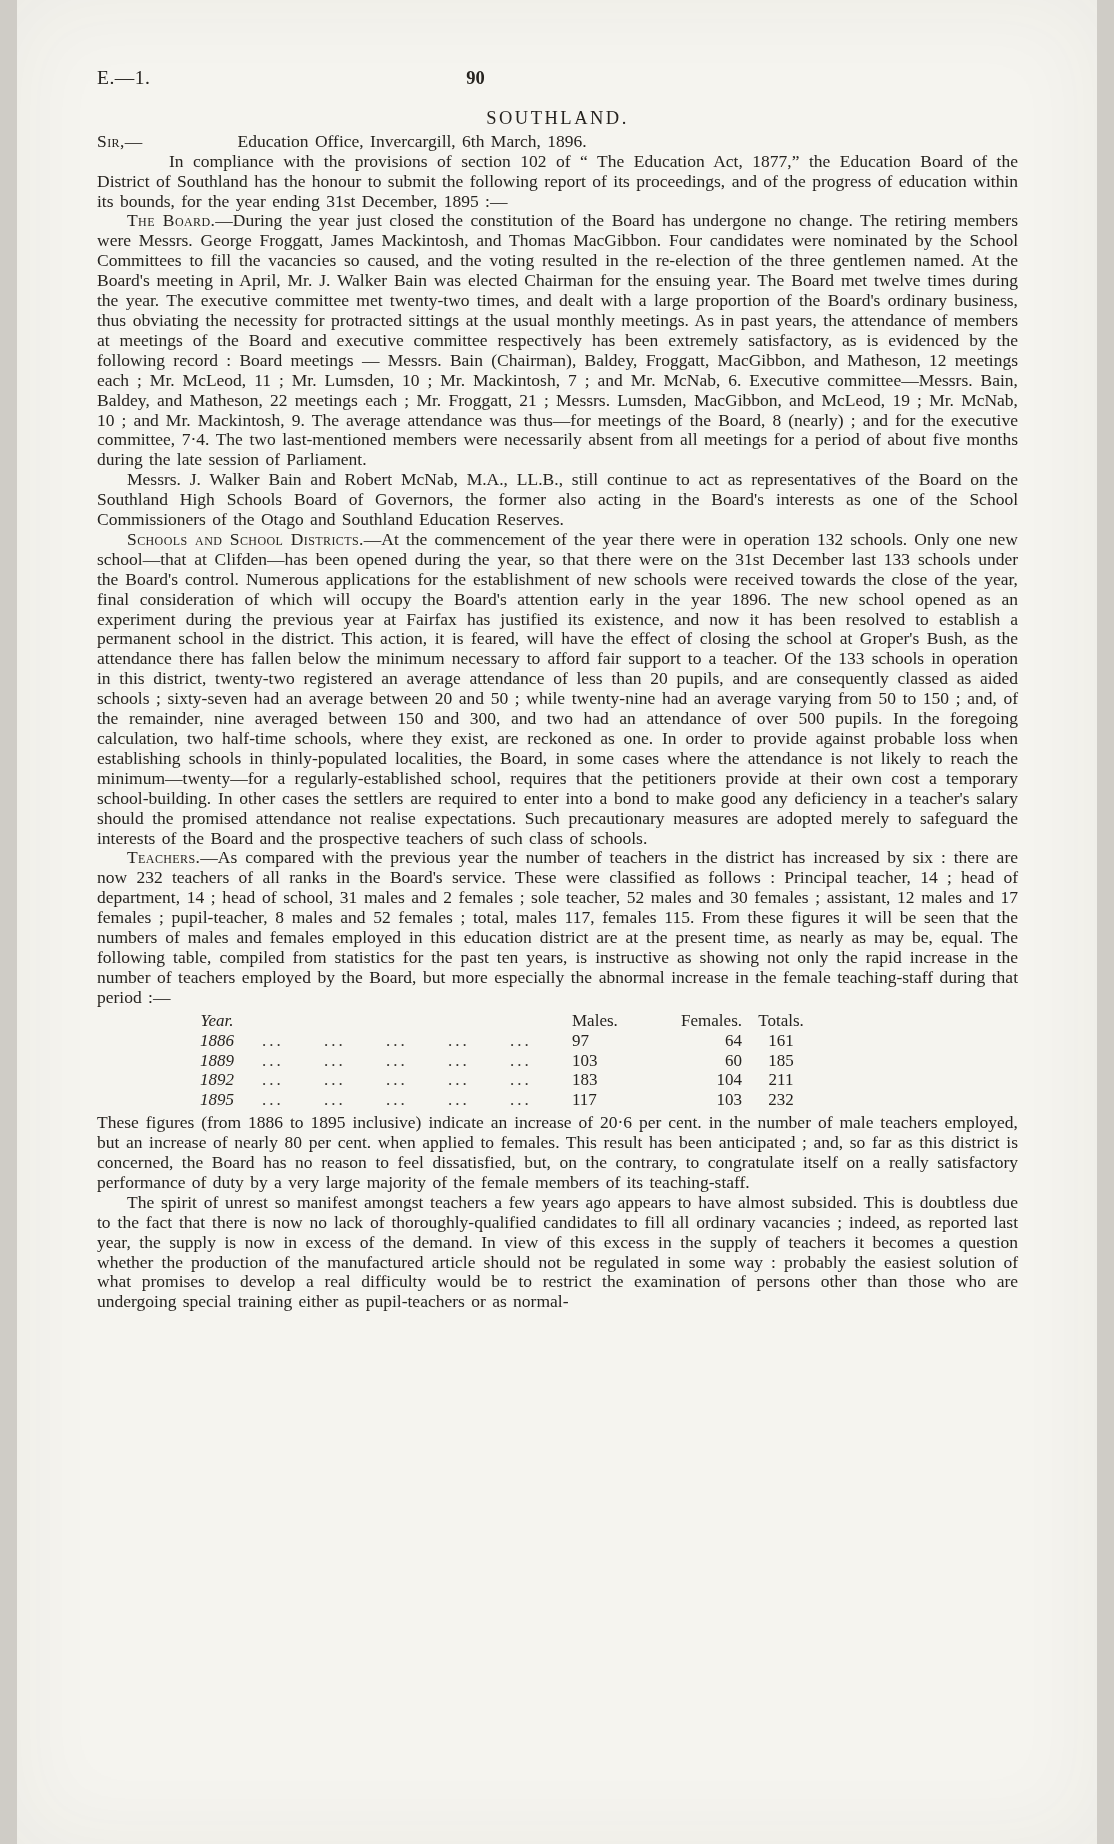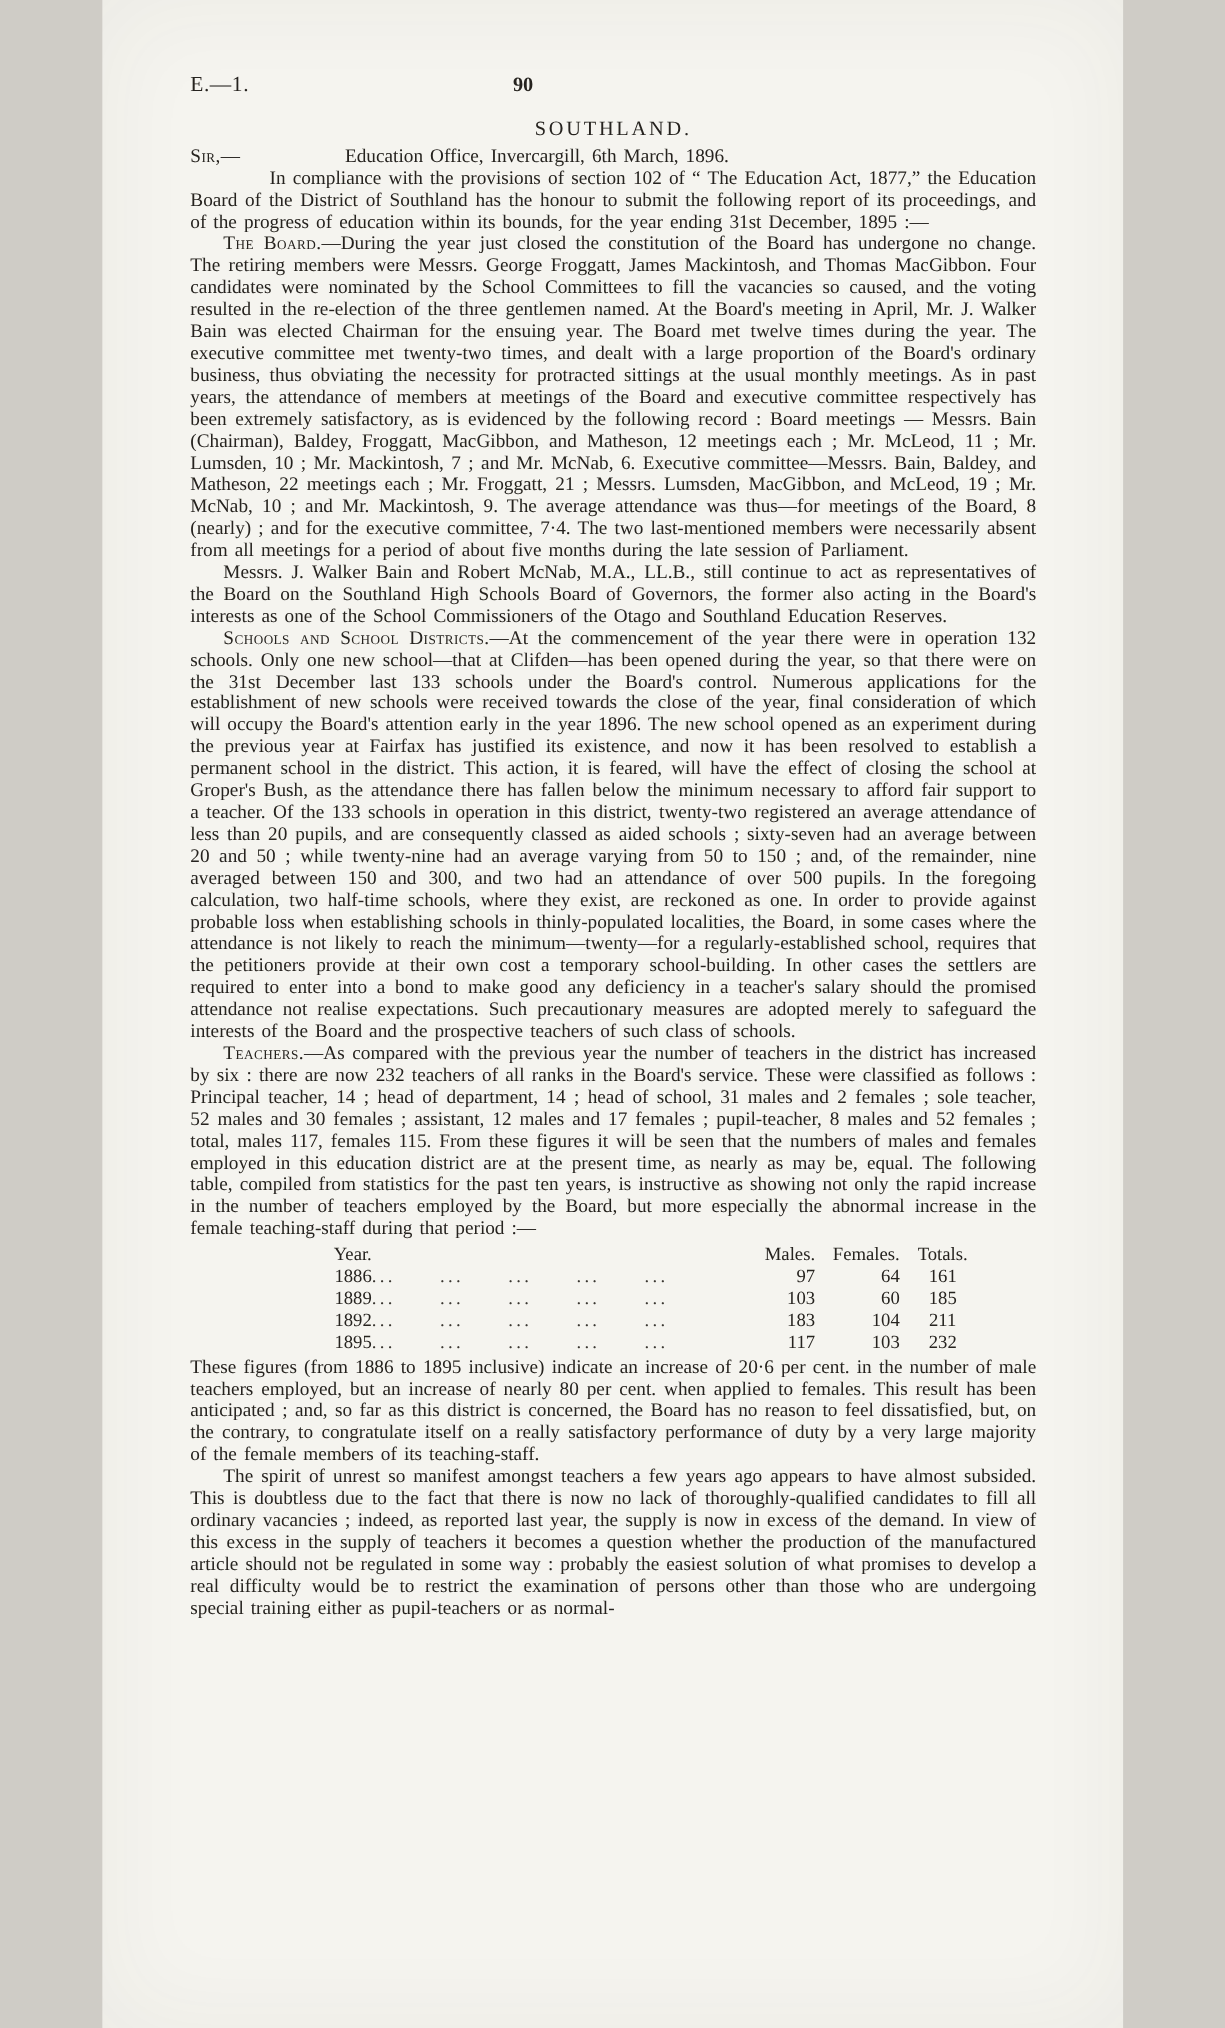--- a/index.html
+++ b/index.html
@@ -1,19 +1,19 @@
 <!DOCTYPE html>
 <html><head>
 <meta charset="utf-8">
 <style>
   * { box-sizing: border-box; }
   html, body { margin: 0; padding: 0; background: #cfccc6; }
   .page {
     position: relative;
-    width: 928px;
+    width: 1080px;
     height: 1844px;
     margin: 0 auto;
     background: #f5f4ef;
     box-shadow: inset 0 0 90px rgba(60,50,30,0.05);
     padding: 68px 79px 0 80px;
     font-family: "Liberation Serif", "DejaVu Serif", serif;
     font-size: 17.5px;
     line-height: 19.9px;
     color: #26231f;
     text-align: justify;
@@ -49,23 +49,23 @@
     margin: 3px 0 3px 75px;
     font-size: 17px;
     word-spacing: 0;
   }
   .stats-table th, .stats-table td {
     padding: 0;
     font-weight: normal;
     line-height: 19.9px;
     white-space: nowrap;
   }
-  .c-year   { width: 90px;  text-align: right; }
+  .c-year   { width: 90px;  text-align: center; font-style: italic; }
   .c-dots   { width: 62px;  text-align: left; letter-spacing: 3px; color: #3a3731; }
-  .c-males  { width: 93px;  text-align: right; font-family: Liberation Serif, serif; }
+  .c-males  { width: 93px;  text-align: left; font-family: Liberation Serif, serif; }
   .c-females{ width: 77px;  text-align: right; }
   .c-totals { width: 78px;  text-align: center; }
 </style>
 </head>
 <body>
 
 <div class="page">
 
   <header class="page-header">
     <span class="doc-ref">E.—1.</span>

